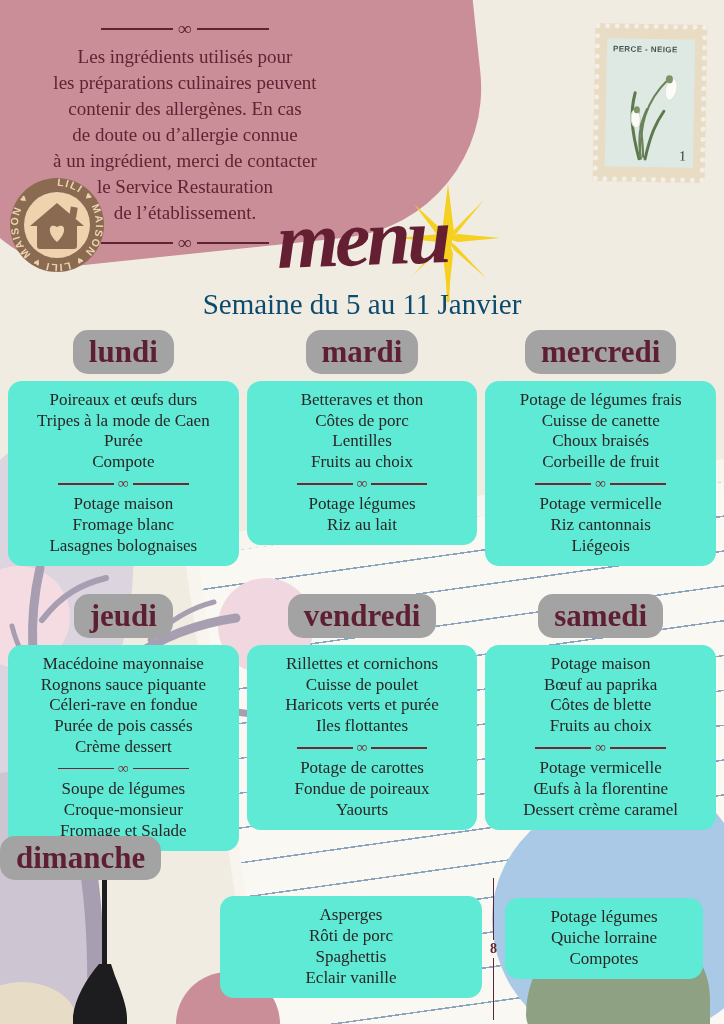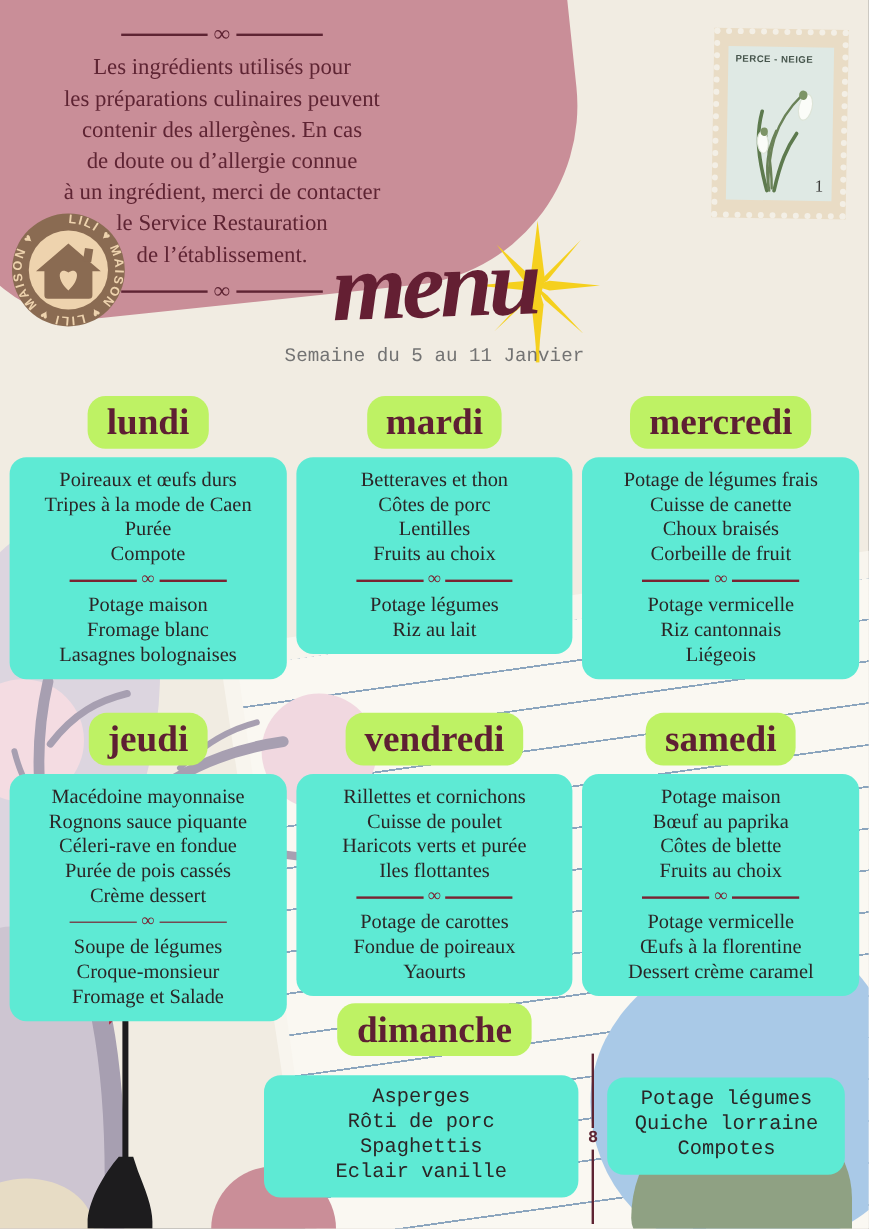--- a/index.html
+++ b/index.html
@@ -51,39 +51,39 @@
   .stamp-title{position:absolute;top:6px;left:6px;font-family:"Liberation Sans","DejaVu Sans",sans-serif;
     font-size:8px;font-weight:bold;letter-spacing:.4px;color:#47564d;}
   .stamp-number{position:absolute;bottom:3px;right:7px;font-size:14px;color:#3a3a38;}
   .stamp-flower{position:absolute;left:4px;top:12px;}
   
   .menu-title{position:absolute;left:0;top:198px;width:724px;text-align:center;
     font-size:80px;font-style:italic;font-weight:bold;letter-spacing:-4px;
     color:#641f33;line-height:1;z-index:5;transform:rotate(-2deg);}
   .star-svg{position:absolute;left:396px;top:184px;width:104px;height:120px;z-index:4;}
   .subtitle{position:absolute;left:0;top:288px;width:724px;text-align:center;
-    font-size:16px;color:#737373;z-index:5;font-family:Liberation Mono, monospace;}
+    font-size:29px;color:#0c4a6e;z-index:5;}
   
   .days-row{position:absolute;left:8px;width:708px;display:flex;gap:8px;z-index:5;}
   .row-1{top:330px;} .row-2{top:594px;}
   .day-col{flex:1;display:flex;flex-direction:column;align-items:center;min-width:0;}
-  .day-label{background:#bef264;color:#5e1f33;font-weight:bold;font-size:31px;
+  .day-label{background:#a3a3a3;color:#5e1f33;font-weight:bold;font-size:31px;
     padding:4px 16px;border-radius:15px;line-height:1.15;white-space:nowrap;}
   .day-card{margin-top:7px;background:#5eead4;border-radius:14px;padding:9px 5px;
     width:100%;box-sizing:border-box;text-align:center;color:#2b2526;}
   .menu-item{font-size:17px;line-height:1.23;white-space:nowrap;}
   .card-divider{display:flex;align-items:center;justify-content:center;gap:4px;
     color:#7a2332;margin:3px 0;}
   .card-divider .line{width:56px;height:1.5px;background:#7a2332;}
   .card-divider .knot{font-size:15px;font-weight:bold;line-height:1;}
   
   .sunday-label-wrap{position:absolute;top:836px;left:0;width:724px;display:flex;
-    justify-content:center;z-index:5;}
+    justify-content:flex-start;z-index:5;}
   .sunday-cards{position:absolute;top:896px;left:220px;width:494px;display:flex;
-    align-items:flex-start;gap:8px;z-index:5;font-family:Liberation Mono, monospace;}
+    align-items:flex-start;gap:8px;z-index:5;}
   .sunday-left{width:262px;margin-top:0;}
   .sunday-right{width:198px;margin-top:2px;}
   .v-divider{display:flex;flex-direction:column;align-items:center;color:#5e2433;
     gap:2px;height:142px;margin-top:-18px;}
   .v-divider .vline{width:1.5px;flex:1;background:#5e2433;}
   .v-divider .knot{font-size:14px;font-weight:bold;line-height:1;}
 </style>
 </head>
 <body>
 

